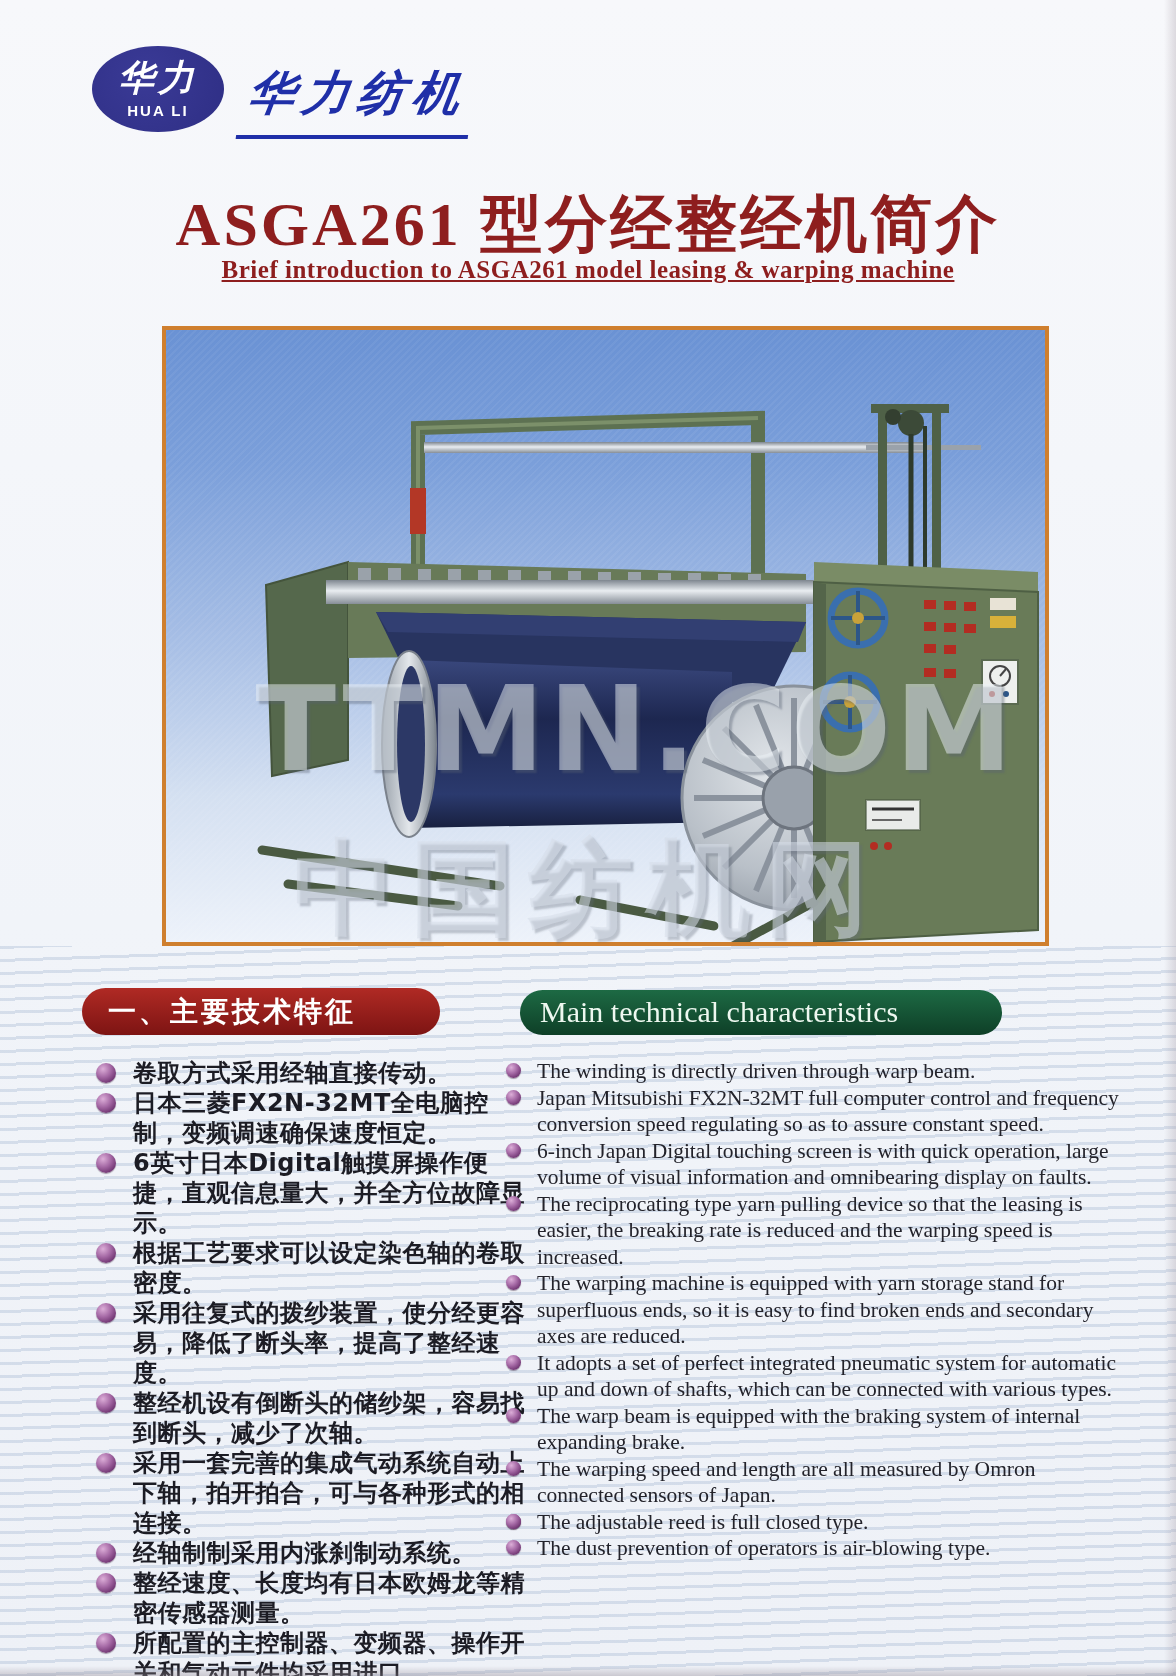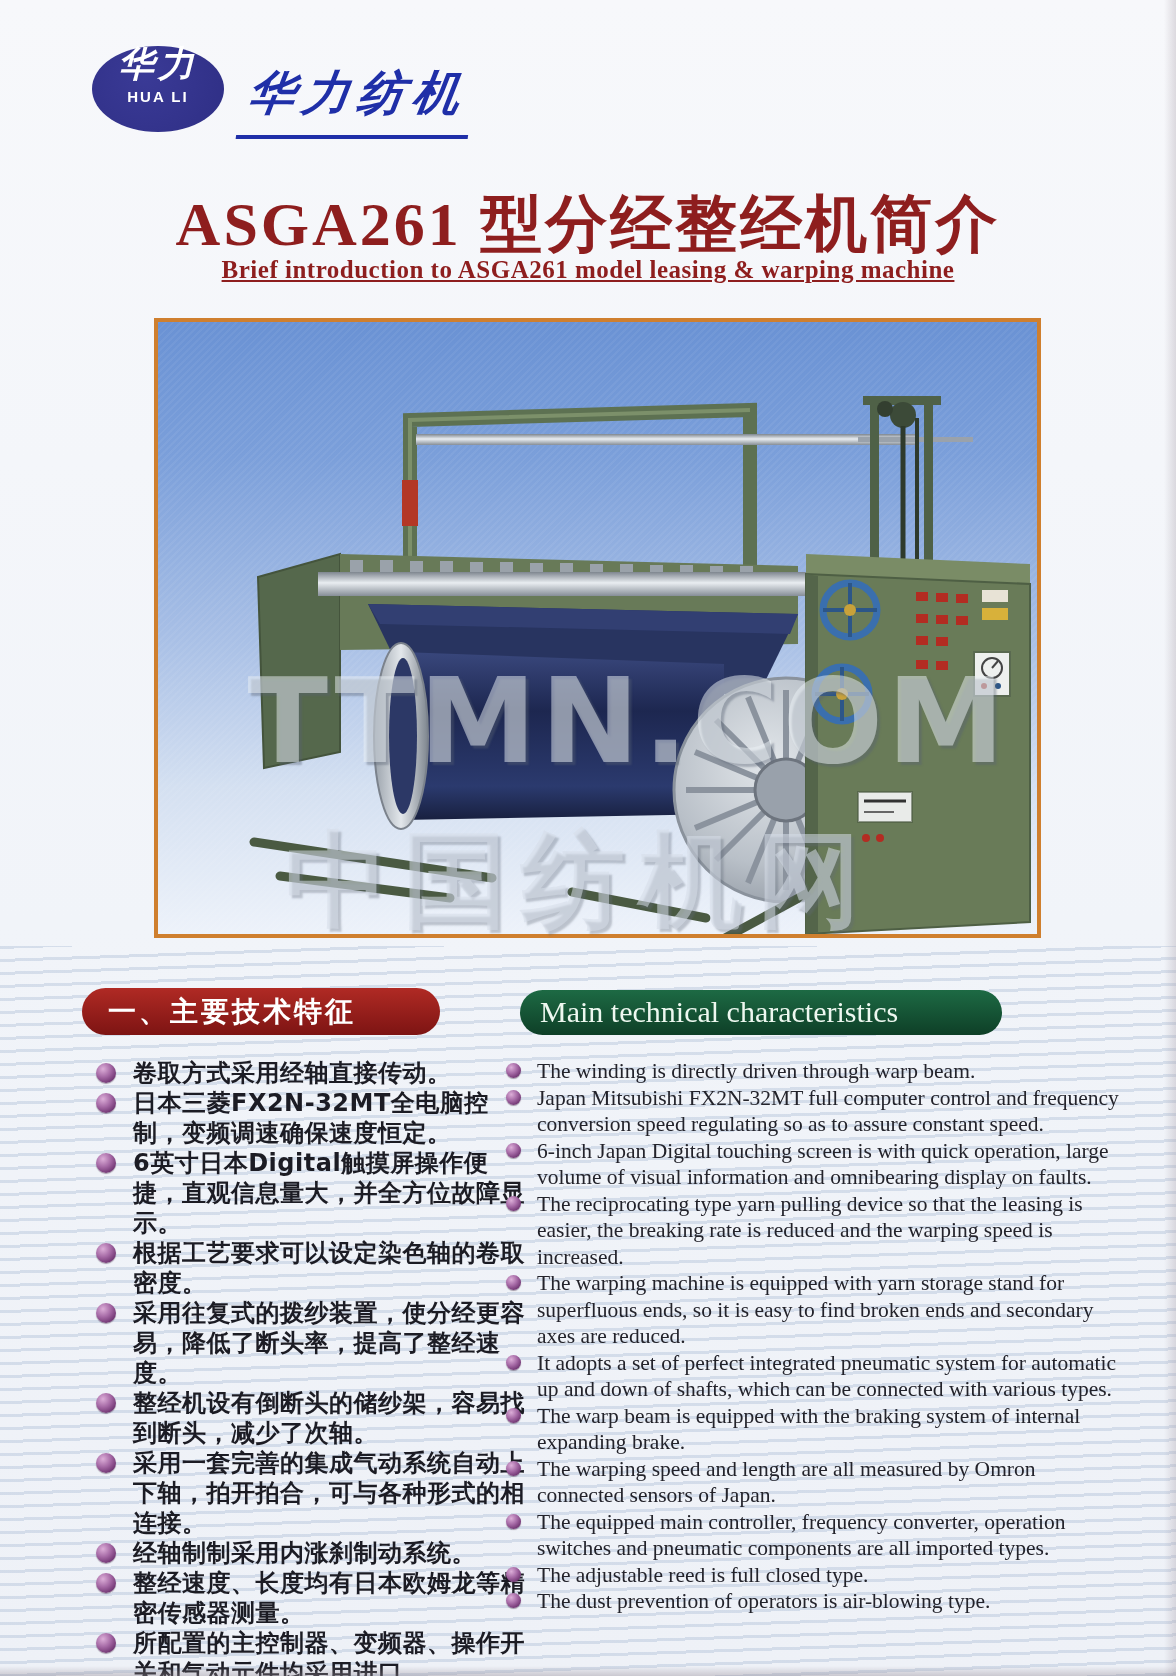--- a/index.html
+++ b/index.html
@@ -25,21 +25,21 @@
     background:linear-gradient(90deg,rgba(0,0,0,0),rgba(170,160,170,0.35));}
   .scan-edge-bottom{position:absolute;left:0;bottom:0;width:100%;height:10px;
     background:linear-gradient(180deg,rgba(0,0,0,0),rgba(150,140,150,0.4));}
 
   
   .brand{position:absolute;left:92px;top:40px;width:420px;height:110px;}
   .logo-ellipse{
     position:absolute;left:0;top:6px;width:132px;height:86px;border-radius:50%;
     background:radial-gradient(circle at 40% 35%,#3a3a96,#23237008 140%) #2a2a7e;
     background-color:#2a2a7e;
-    display:flex;flex-direction:column;align-items:center;
+    display:flex;flex-direction:column;align-items:center;justify-content:center;
     color:#ffffff;
   }
   .logo-cn{font-size:36px;font-weight:bold;font-style:italic;letter-spacing:4px;line-height:36px;
     font-family:"DejaVu Sans",sans-serif;}
   .logo-en{font-size:15px;font-weight:bold;letter-spacing:2px;margin-top:6px;}
   .brand-script{
     position:absolute;left:150px;top:8px;
     font-family:"Liberation Serif","DejaVu Serif",serif;
     font-style:italic;font-weight:bold;
     font-size:47px;color:#1f2fa8;letter-spacing:8px;
@@ -57,21 +57,21 @@
   .page-subtitle{
     position:absolute;left:0;top:256px;width:100%;
     text-align:center;color:#8e1e1e;
     font-family:"Liberation Serif","DejaVu Serif",serif;
     font-weight:600;font-size:25px;letter-spacing:0.5px;margin:0;text-decoration:underline;
   }
 
   
   .machine-figure{
     position:absolute;left:146px;top:310px;width:879px;height:612px;
-    margin:8px;border:4px solid #cf7f2e;
+    margin:16px;border:4px solid #cf7f2e;
     background:
       repeating-linear-gradient(135deg,rgba(255,255,255,0.05) 0 2px,rgba(0,0,0,0) 2px 5px),
       linear-gradient(180deg,#6a92d4 0%,#7b9fda 22%,#a9c0e6 52%,#d4e0f1 76%,#edf2fa 100%);
   }
   .machine-figure svg{position:absolute;left:0;top:0;}
   .watermark-ttmn{
     position:absolute;left:50%;top:330px;transform:translateX(-46%);
     font-family:"DejaVu Sans",sans-serif;font-weight:bold;
     font-size:118px;letter-spacing:4px;white-space:nowrap;
     color:rgba(236,241,246,0.50);
@@ -308,20 +308,20 @@
     </ul>
   <ul class="features features-en">
       <li><span class="bullet"></span><span>The winding is directly driven through warp beam.</span></li>
       <li><span class="bullet"></span><span>Japan Mitsubishi FX2N-32MT full computer control and frequency conversion speed regulating so as to assure constant speed.</span></li>
       <li><span class="bullet"></span><span>6-inch Japan Digital touching screen is with quick operation, large volume of visual information and omnibearing display on faults.</span></li>
       <li><span class="bullet"></span><span>The reciprocating type yarn pulling device so that the leasing is easier, the breaking rate is reduced and the warping speed is increased.</span></li>
       <li><span class="bullet"></span><span>The warping machine is equipped with yarn storage stand for superfluous ends, so it is easy to find broken ends and secondary axes are reduced.</span></li>
       <li><span class="bullet"></span><span>It adopts a set of perfect integrated pneumatic system for automatic up and down of shafts, which can be connected with various types.</span></li>
       <li><span class="bullet"></span><span>The warp beam is equipped with the braking system of internal expanding brake.</span></li>
       <li><span class="bullet"></span><span>The warping speed and length are all measured by Omron connected sensors of Japan.</span></li>
-      <li><span class="bullet"></span><span>The equipped main controller, frequency converter, operation switches and pneumatic components are all imported types.</span></li>
+      <li><span class="bullet"></span></li>
       <li><span class="bullet"></span><span>The adjustable reed is full closed type.</span></li>
       <li><span class="bullet"></span><span>The dust prevention of operators is air-blowing type.</span></li>
     </ul>
 
   <div class="scan-edge-right"></div>
   <div class="scan-edge-bottom"></div>
 </div>
 
 </body></html>

